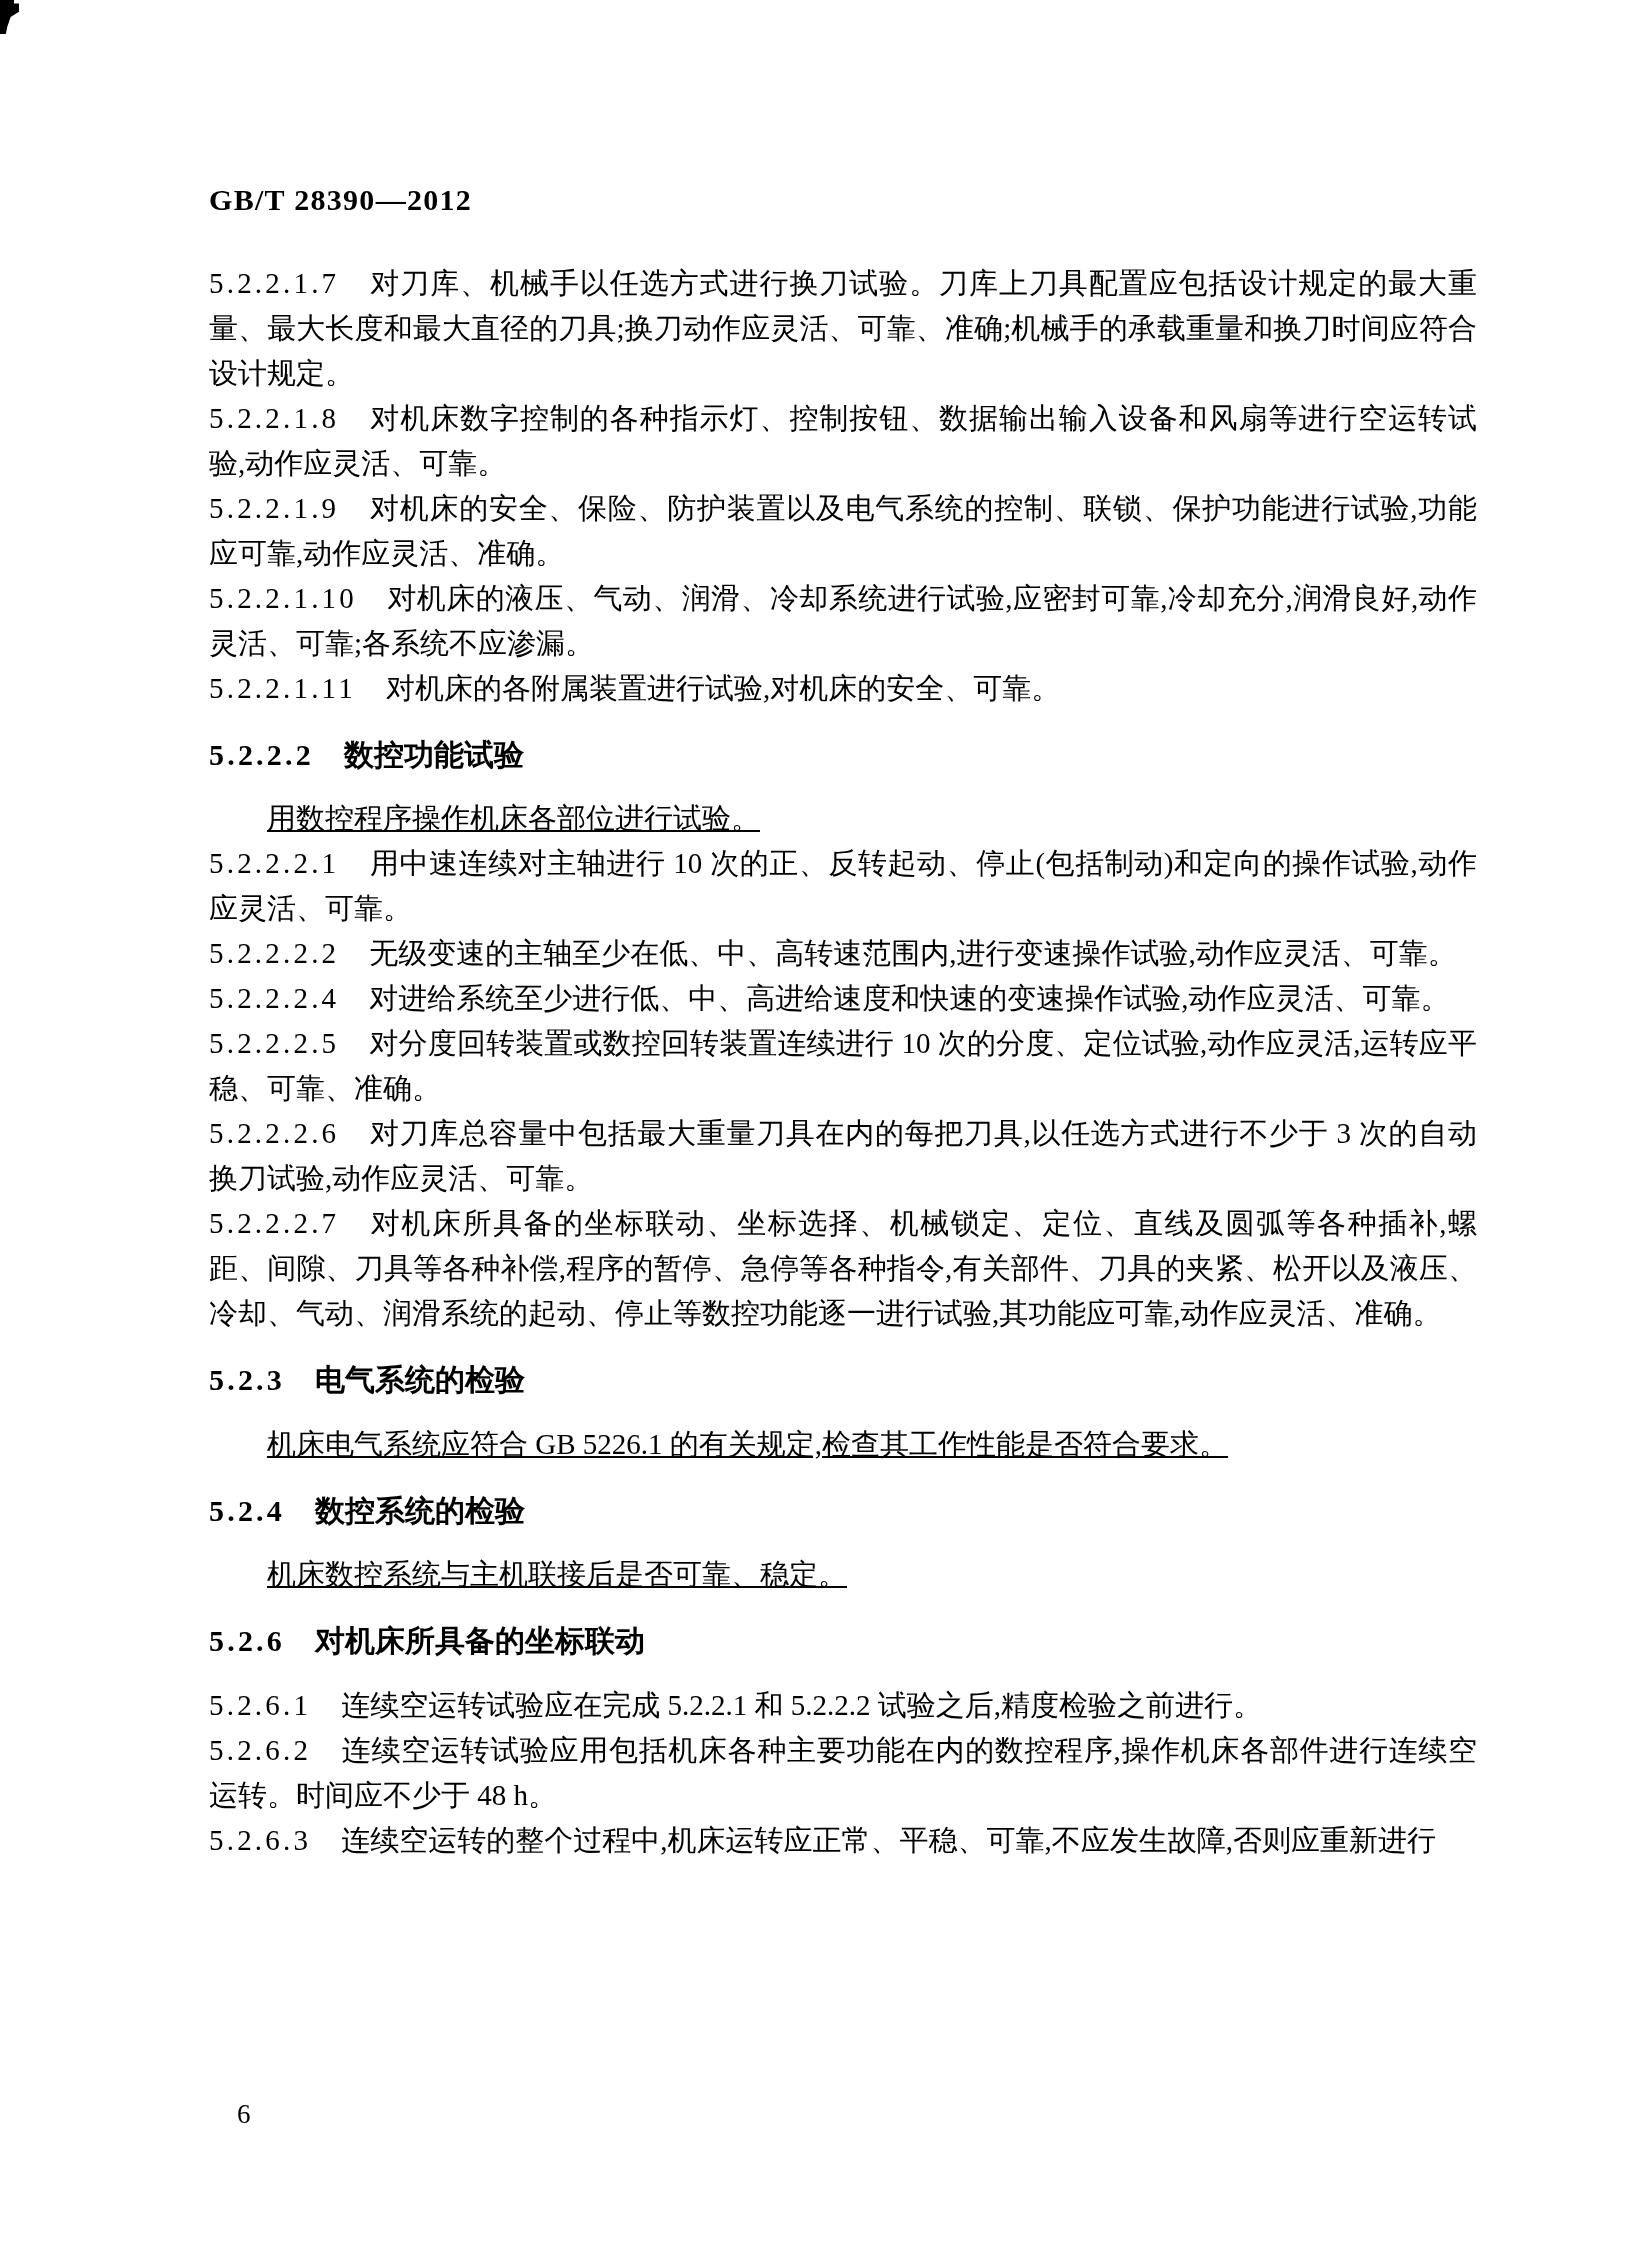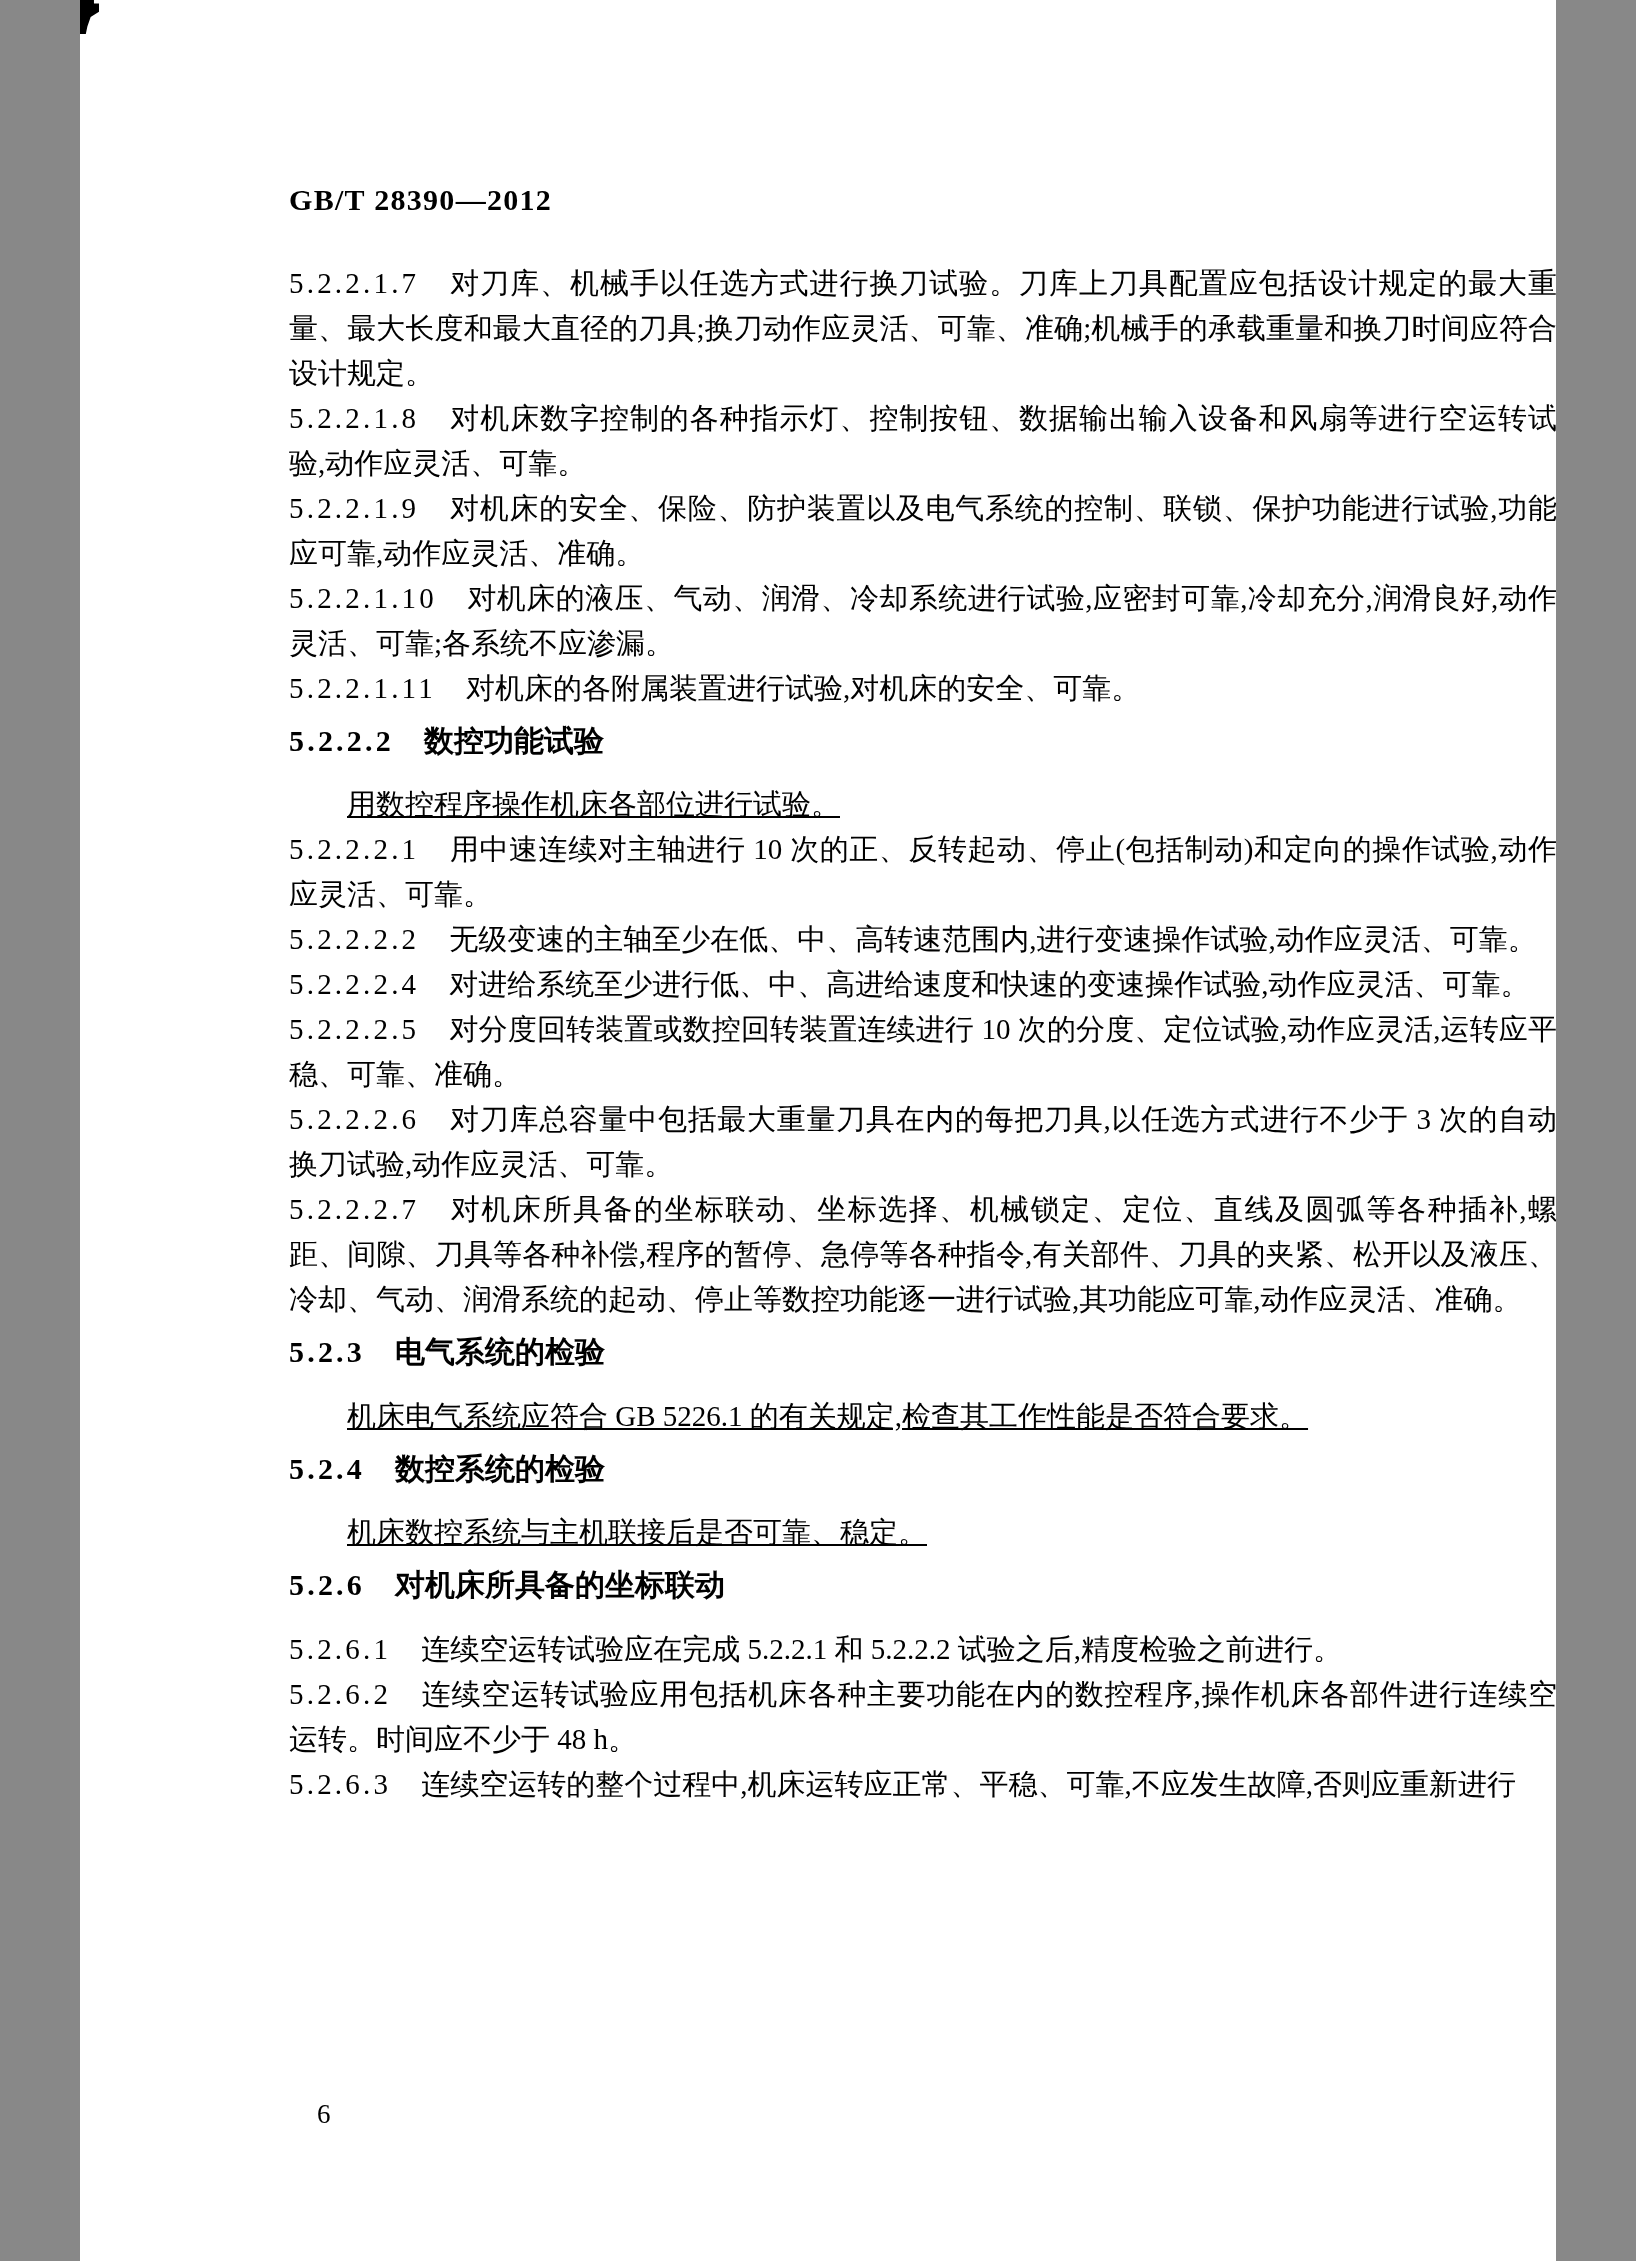--- a/index.html
+++ b/index.html
@@ -3,21 +3,21 @@
 <meta charset="utf-8">
 <style>
   html,body{
     margin:0;
     padding:0;
     background:#888;
     font-family:"Liberation Serif","DejaVu Serif",serif;
   }
   .page{
     position:relative;
-    width:1476px;
+    width:1636px;
     height:2261px;
     margin:0 auto;
     background:#ffffff;
     color:#000;
     overflow:hidden;
   }
   
   .corner-mark{
     position:absolute;
     left:0;top:0;
@@ -47,21 +47,21 @@
   .block{margin:0;padding:0;}
   .block .num{
     letter-spacing:3.2px;
     margin-right:30px;
     white-space:nowrap;
   }
   .block.heading{
     font-weight:bold;
     font-size:30px;
     line-height:45px;
-    margin-top:7px;
+    margin-top:21px;
     margin-bottom:19.4px;
     text-align:left;
   }
   .block.indent{
     text-indent:58px;
     text-decoration:underline;
   }
   .page-num{
     position:absolute;
     left:237px;

